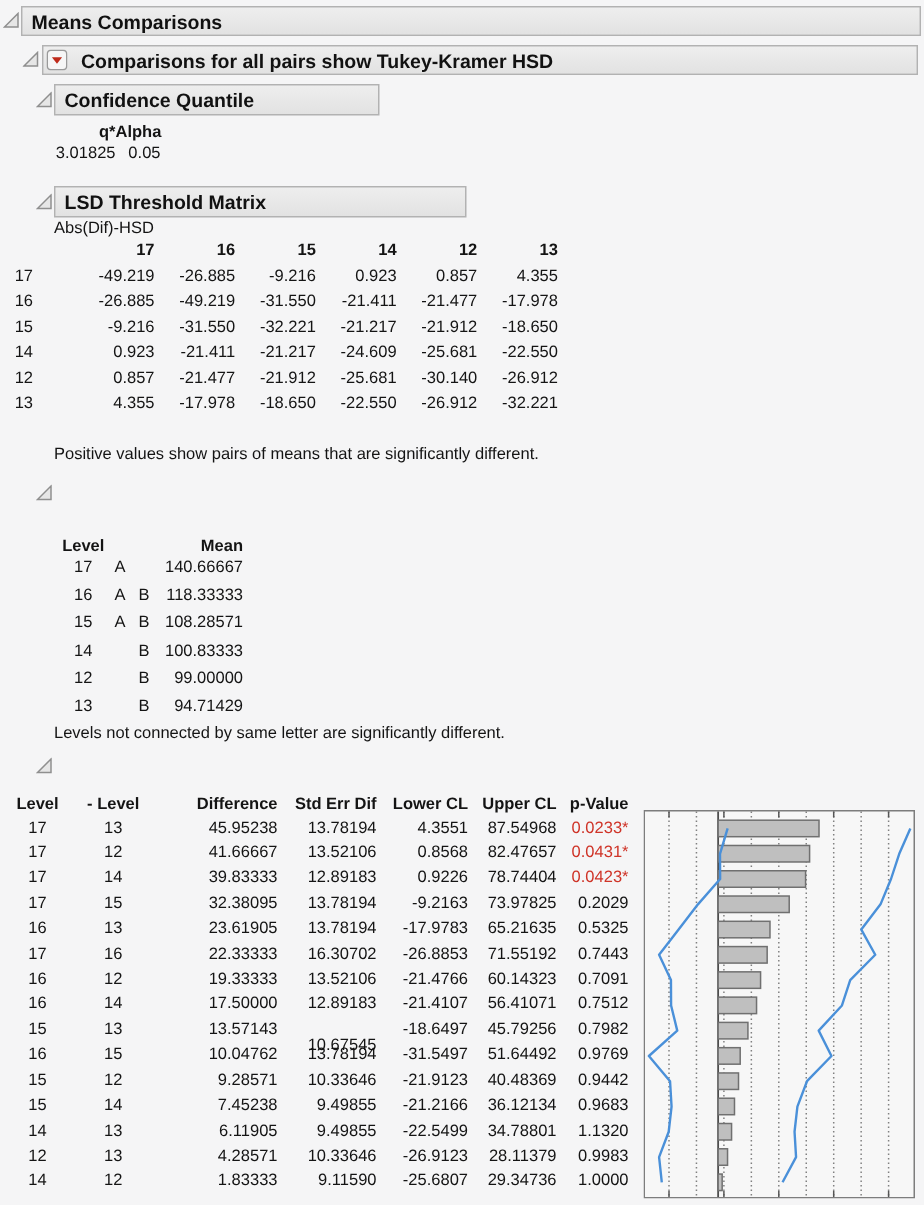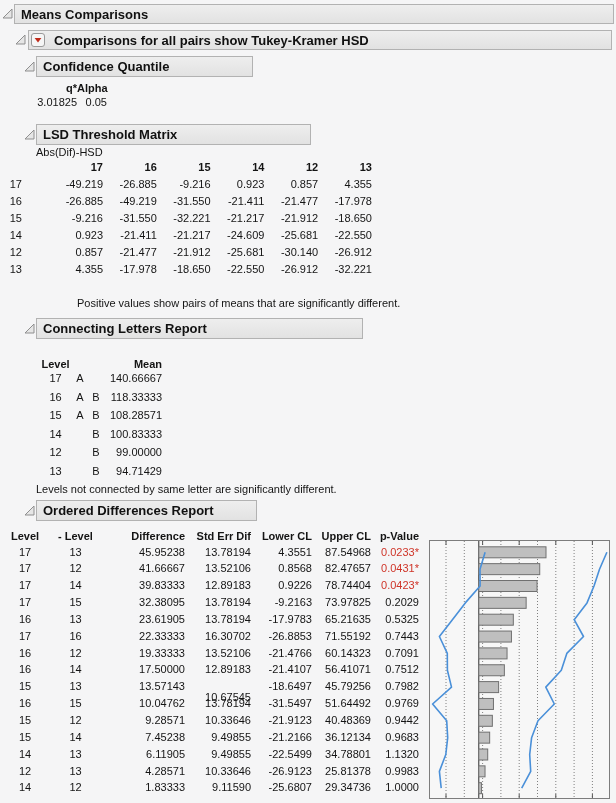--- a/index.html
+++ b/index.html
@@ -141,28 +141,25 @@
       <div class="row" style="left: 0px; top: 263px;">
         <div class="cell r" style="width: 22px;">13</div>
         <div class="cell r" style="width: 81px;">4.355</div>
         <div class="cell r" style="width: 53.8px;">-17.978</div>
         <div class="cell r" style="width: 53.8px;">-18.650</div>
         <div class="cell r" style="width: 53.8px;">-22.550</div>
         <div class="cell r" style="width: 53.8px;">-26.912</div>
         <div class="cell r" style="width: 53.8px;">-32.221</div>
       </div>
     </div>
-  <div class="txt" style="left:36px;top:297px;margin-left:41px;">Positive values show pairs of means that are significantly different.</div>
+  <div class="txt" style="left:36px;top:297px;">Positive values show pairs of means that are significantly different.</div>
 
   <svg class="disclosure" style="left:24px;top:323px;" viewBox="0 0 11 11" width="11" height="11">
       <path d="M1 10 L10 10 L10 1 Z" fill="#e6e6e6" stroke="#8f8f8f" stroke-width="1"></path>
     </svg>
-  <div class="outline-bar" style="left:36px;top:318px;width:327px;height:21px;">
-    <span>Connecting Letters Report</span>
-  </div>
   <div id="cl-table">
       <div class="row bold" style="left: 39px; top: 358px;">
         <div class="cell l" style="width: 33px;">Level</div>
         <div class="cell l" style="width: 16px;"></div>
         <div class="cell l" style="width: 16px;"></div>
         <div class="cell r" style="width: 58px;">Mean</div>
       </div>
       <div class="row" style="left: 39px; top: 372px;">
         <div class="cell l" style="width: 33px;">17</div>
         <div class="cell l" style="width: 16px;">A</div>
@@ -198,23 +195,20 @@
         <div class="cell l" style="width: 16px;"></div>
         <div class="cell l" style="width: 16px;">B</div>
         <div class="cell r" style="width: 58px;">94.71429</div>
       </div>
     </div>
   <div class="txt" style="left:36px;top:483px;">Levels not connected by same letter are significantly different.</div>
 
   <svg class="disclosure" style="left:24px;top:505px;" viewBox="0 0 11 11" width="11" height="11">
       <path d="M1 10 L10 10 L10 1 Z" fill="#e6e6e6" stroke="#8f8f8f" stroke-width="1"></path>
     </svg>
-  <div class="outline-bar" style="left:36px;top:500px;width:221px;height:21px;">
-    <span>Ordered Differences Report</span>
-  </div>
   <div id="od-table">
       <div class="row bold" style="left: 5px; top: 530px;">
         <div class="cell l" style="width: 40px;">Level</div>
         <div class="cell l" style="width: 61px;">- Level</div>
         <div class="cell r" style="width: 79px;">Difference</div>
         <div class="cell r" style="width: 66px;">Std Err Dif</div>
         <div class="cell r" style="width: 61px;">Lower CL</div>
         <div class="cell r" style="width: 59px;">Upper CL</div>
         <div class="cell r" style="width: 48px;">p-Value</div>
       </div>
@@ -334,21 +328,21 @@
         <div class="cell r" style="width: 61px;">-22.5499</div>
         <div class="cell r" style="width: 59px;">34.78801</div>
         <div class="cell r" style="width: 48px;">1.1320</div>
       </div>
       <div class="row" style="left: 5px; top: 764.55px;">
         <div class="cell l" style="width: 40px;">12</div>
         <div class="cell l" style="width: 61px;">13</div>
         <div class="cell r" style="width: 79px;">4.28571</div>
         <div class="cell r" style="width: 66px;">10.33646</div>
         <div class="cell r" style="width: 61px;">-26.9123</div>
-        <div class="cell r" style="width: 59px;">25.81378</div>
+        <div class="cell r" style="width: 59px;">28.11379</div>
         <div class="cell r" style="width: 48px;">0.9983</div>
       </div>
       <div class="row" style="left: 5px; top: 781.4px;">
         <div class="cell l" style="width: 40px;">14</div>
         <div class="cell l" style="width: 61px;">12</div>
         <div class="cell r" style="width: 79px;">1.83333</div>
         <div class="cell r" style="width: 66px;">9.11590</div>
         <div class="cell r" style="width: 61px;">-25.6807</div>
         <div class="cell r" style="width: 59px;">29.34736</div>
         <div class="cell r" style="width: 48px;">1.0000</div>

